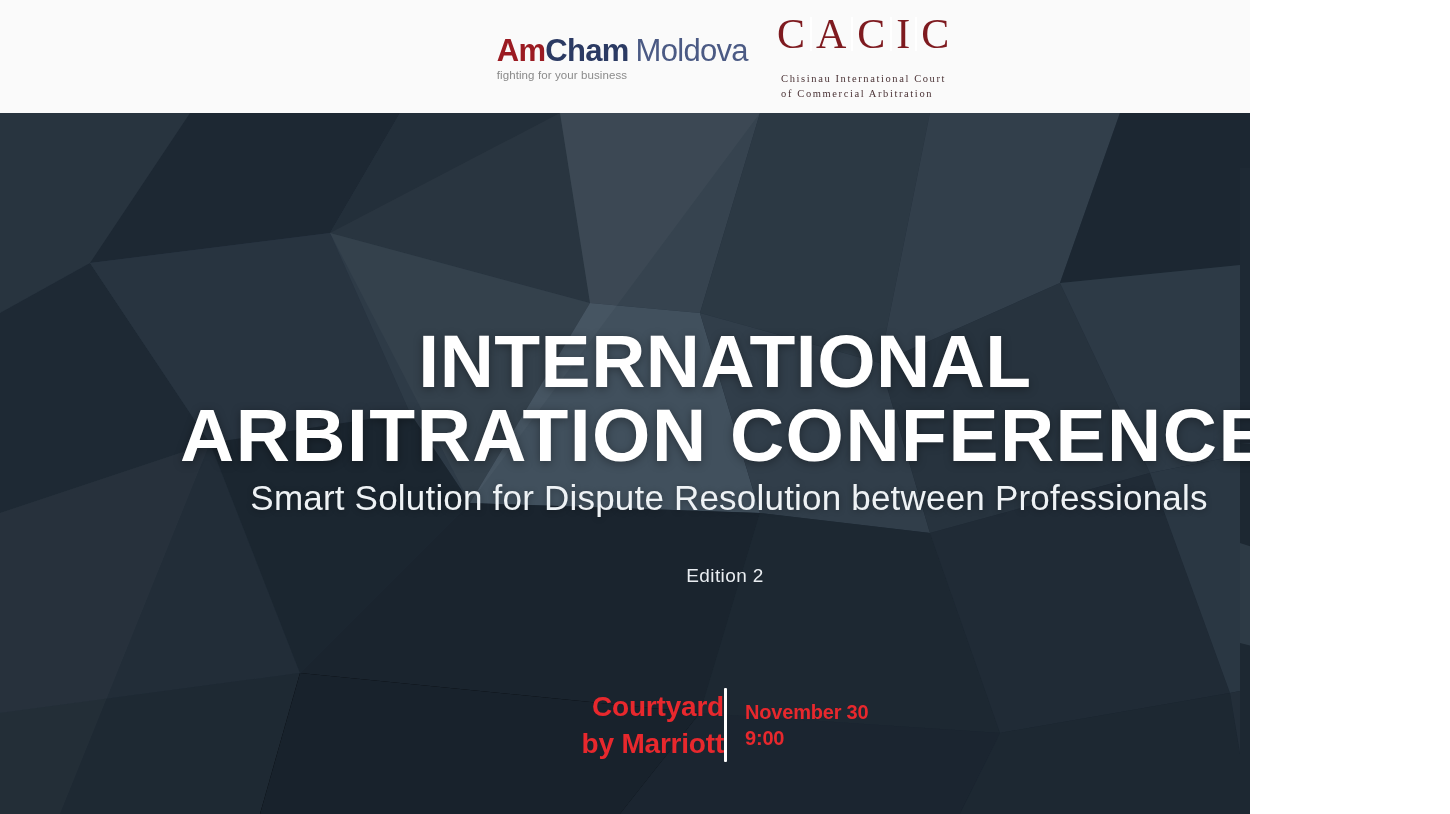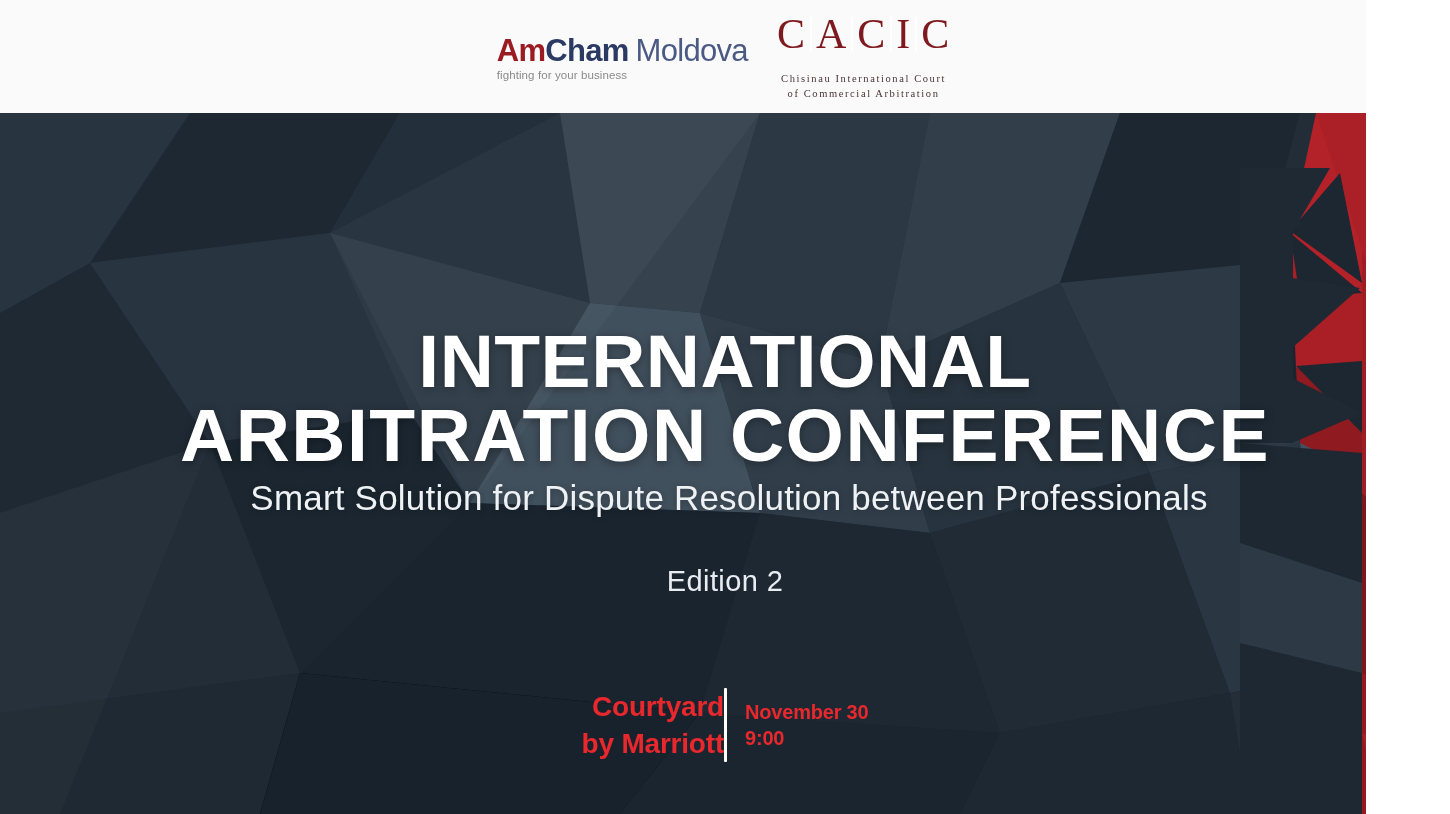--- a/index.html
+++ b/index.html
@@ -2,21 +2,21 @@
 <html><head>
 <meta charset="utf-8">
 <title>International Arbitration Conference</title>
 <style>
   * { margin:0; padding:0; box-sizing:border-box; }
   html,body { width:1450px; height:814px; overflow:hidden; }
   body {
     font-family:"Liberation Sans", sans-serif;
     background:#ffffff;
   }
-  #page { position:relative; width:1366px; height:814px; overflow:hidden; }
+  #page { position:relative; width:1250px; height:814px; overflow:hidden; }
 
   
   .logo-bar {
     position:absolute; left:0; top:0; width:1450px; height:113px;
     background:#fafafa;
     display:flex; align-items:center; justify-content:center;
     gap:26px;
   }
 
   
@@ -41,21 +41,21 @@
     font-size:42px; line-height:1.0; color:#7e1a1f;
     letter-spacing:1px;
   }
   .cacic-letters .ltr { padding:0 3px; }
   .cacic-letters .sep {
     width:2px; height:34px; background:#ffffff;
     margin:0 1px; display:inline-block;
   }
   .cacic-sub {
     font-family:"Liberation Serif", serif;
-    font-size:10.5px; color:#4a3235; text-align:center;
+    font-size:10.5px; color:#4a3235; 
     letter-spacing:1.6px; line-height:1.45; margin-top:16px;
     white-space:nowrap;
   }
 
   
   .hero {
     position:absolute; left:0; top:113px; width:1450px; height:701px;
     overflow:hidden; background:#1b2733;
   }
   .hero-poly { position:absolute; left:0; top:0; width:1450px; height:701px; }
@@ -80,21 +80,21 @@
     position:absolute; left:4px; top:365px; width:1450px;
     text-align:center; color:#eef2f5;
     font-size:35px; font-weight:300; letter-spacing:0.2px;
     white-space:nowrap;
     text-shadow:0 1px 6px rgba(0,0,0,.3);
   }
 
   .edition {
     position:absolute; left:0; top:562px; width:1450px;
     text-align:center; color:#e9edf1;
-    font-size:29px; font-weight:300; letter-spacing:0.4px;
+    font-size:19px; font-weight:300; letter-spacing:0.4px;
   }
   .edition { top:inherit; }
   .edition-pos { top:452px; }
 
   
   .venue-block {
     position:absolute; left:0; top:575px; width:1450px;
     display:flex; align-items:stretch; justify-content:center;
   }
   .venue-left {

